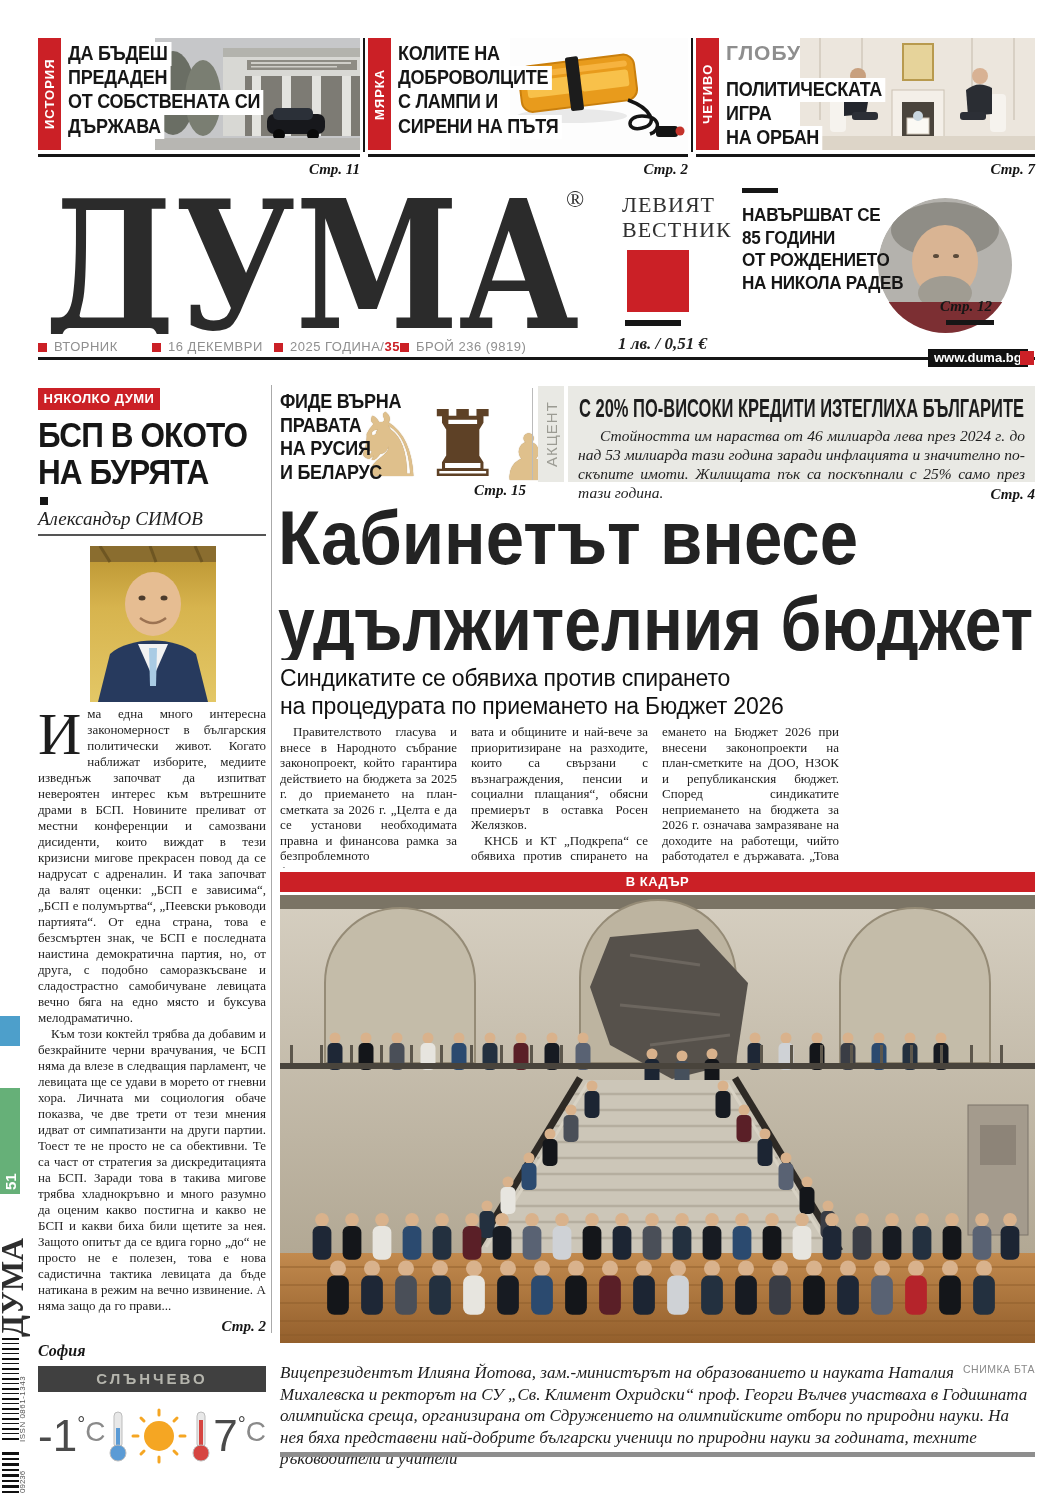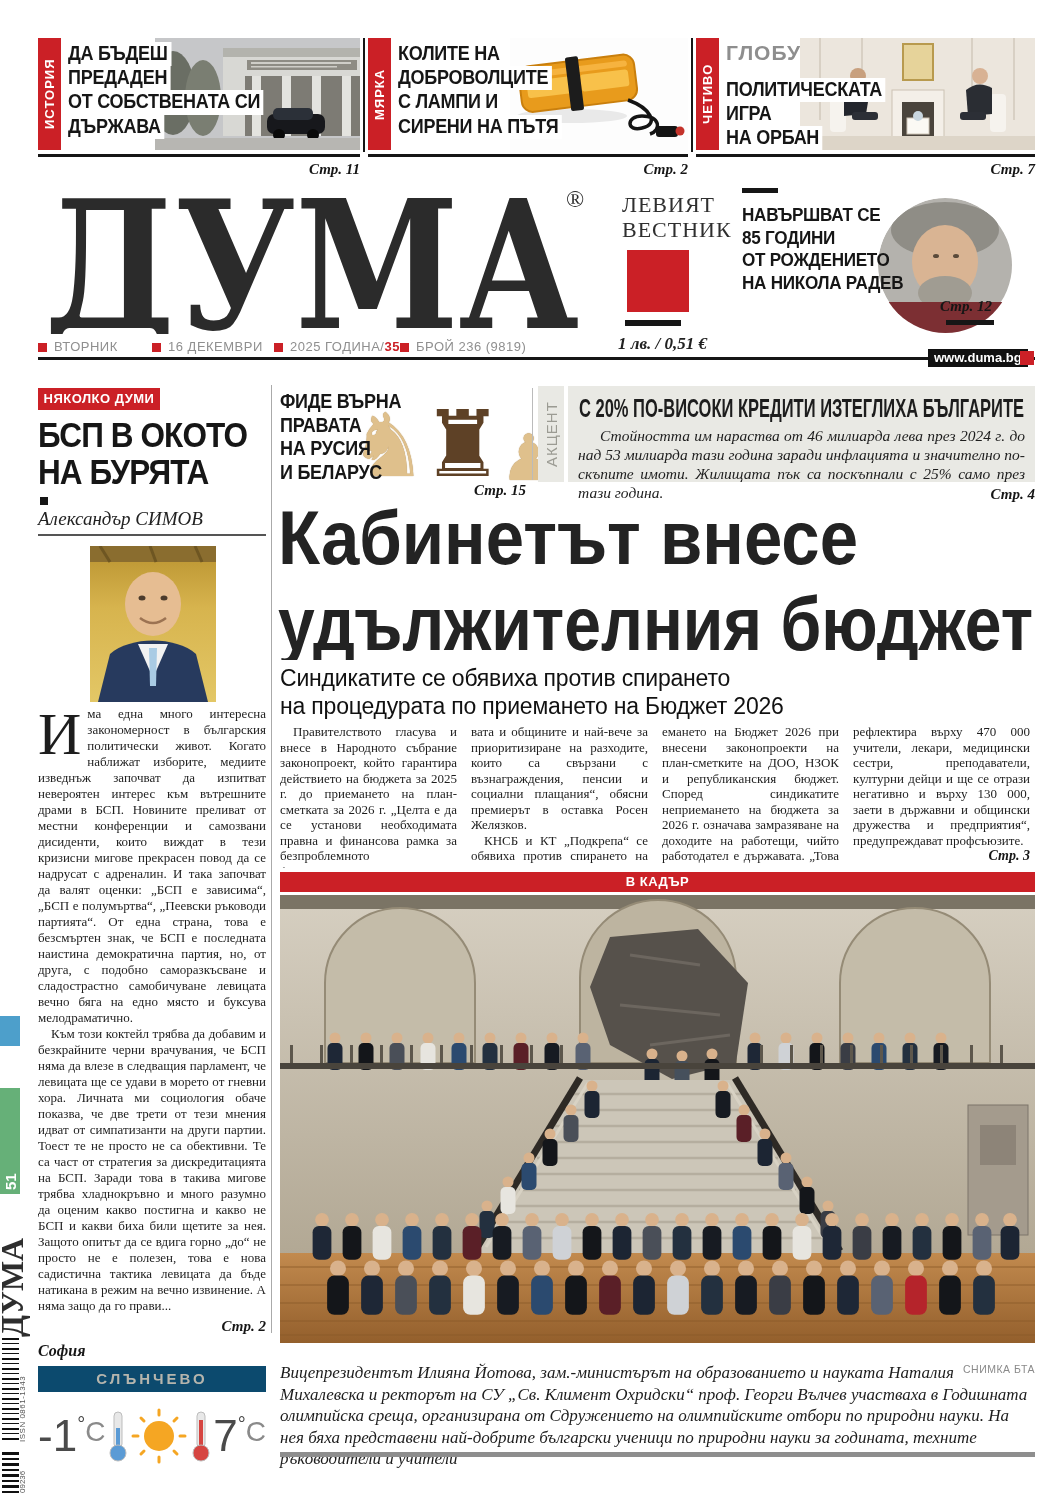--- a/index.html
+++ b/index.html
@@ -229,21 +229,21 @@
   </div>
 
   <div class="abs bodytext" style="left:38px;top:706px;width:228px;height:608px;overflow:hidden;">
     <p><span class="dropcap">И</span><span>ма една много интересна закономерност в българския политически живот. Когато наближат изборите, медиите изведнъж започват да изпитват невероятен интерес към вътрешните драми в БСП. Новините преливат от местни конференции и самозвани дисиденти, които виждат в тези кризисни мигове прекрасен повод да се надрусат с адреналин. И така започват да валят оценки: „БСП е зависима“, „БСП е полумъртва“, „Пеевски ръководи партията“. От една страна, това е безсмъртен знак, че БСП е последната наистина демократична партия, но, от друга, с подобно саморазкъсване и сладострастно самобичуване левицата вечно бяга на едно място и буксува мелодраматично.</span></p>
     <p class="indent">Към този коктейл трябва да добавим и безкрайните черни врачувания, че БСП няма да влезе в следващия парламент, че левицата ще се удави в морето от гневни хора. Личната ми социология обаче показва, че две трети от тези мнения идват от симпатизанти на други партии. Тоест те не просто не са обективни. Те са част от стратегия за дискредитацията на БСП. Заради това в такива мигове трябва хладнокръвно и много разумно да оценим какво постигна и какво не БСП и какви биха били щетите за нея. Защото опитът да се вдига горно „до“ не просто не е полезен, това е нова садистична тактика левицата да бъде натикана в режим на вечно извинение. А няма защо да го прави...</p>
   </div>
   <div class="abs pageref" style="left:38px;top:1318px;width:228px;text-align:right;">Стр. 2</div>
 
   <div class="abs" style="left:38px;top:1342px;width:228px;height:140px;">
     <div style="text-align:left;font:italic 700 16px 'Liberation Serif',serif;">София</div>
-    <div style="margin-top:6px;height:26px;background:#0c4a6e;text-align:center;font:700 15px/26px 'Liberation Sans',sans-serif;letter-spacing:3px;color:#b5b5ad;">
+    <div style="margin-top:6px;height:26px;background:#404040;text-align:center;font:700 15px/26px 'Liberation Sans',sans-serif;letter-spacing:3px;color:#b5b5ad;">
       <span>СЛЪНЧЕВО</span>
     </div>
     <div style="margin-top:8px;display:flex;align-items:center;justify-content:space-between;height:72px;">
       <div style="font:300 44px 'Liberation Sans',sans-serif;color:#4a4a4a;"><span>-1</span><span style="font-size:20px;vertical-align:20px;">°</span><span style="font-size:28px;vertical-align:10px;color:#8a8a8a;">C</span></div>
       <svg width="22" height="52" viewBox="0 0 22 52">
         <rect x="7" y="2" width="8" height="36" rx="4" fill="#e8e8e8" stroke="#bdbdbd"></rect>
         <rect x="9" y="18" width="4" height="20" fill="#5b9bd5"></rect>
         <circle cx="11" cy="43" r="8" fill="#5b9bd5" stroke="#bdbdbd"></circle>
       </svg>
       <svg width="58" height="58" viewBox="-29 -29 58 58">
@@ -323,24 +323,20 @@
   <div class="abs" style="left:280px;top:724px;width:755px;height:144px;display:flex;gap:14px;overflow:hidden;">
     <div class="colp" style="width:177px;">
       <p class="indent">Правителството гласува и внесе в Народното събрание законопроект, който гарантира действието на бюджета за 2025 г. до приемането на план-сметката за 2026 г. „Целта е да се установи необходимата правна и финансова рамка за безпроблемното функциониране на държа-</p>
     </div>
     <div class="colp" style="width:177px;">
       <p>вата и общините и най-вече за приоритизиране на разходите, които са свързани с възнаграждения, пенсии и социални плащания“, обясни премиерът в оставка Росен Желязков.</p>
       <p class="indent">КНСБ и КТ „Подкрепа“ се обявиха против спирането на процедурата по при-</p>
     </div>
     <div class="colp" style="width:177px;">
       <p>емането на Бюджет 2026 при внесени законопроекти на план-сметките на ДОО, НЗОК и републиканския бюджет. Според синдикатите неприемането на бюджета за 2026 г. означава замразяване на доходите на работещи, чийто работодател е държавата. „Това ще</p>
-    </div>
-    <div class="colp" style="width:177px;">
-      <p>рефлектира върху 470 000 учители, лекари, медицински сестри, преподаватели, културни дейци и ще се отрази негативно и върху 130 000, заети в държавни и общински дружества и предприятия“, предупреждават профсъюзите.</p>
-      <div class="pageref" style="text-align:right;font-size:14px;">Стр. 3</div>
     </div>
   </div>
 
   <div class="abs" style="left:280px;top:872px;width:755px;height:20px;background:#cb2026;color:#fff;text-align:center;font:700 13px/20px 'Liberation Sans',sans-serif;letter-spacing:.5px;">
     <span>В КАДЪР</span>
   </div>
 
   <div class="abs photo" style="left:280px;top:895px;width:755px;height:448px;">
     <svg width="755" height="448" viewBox="0 0 755 448">
       <defs>

